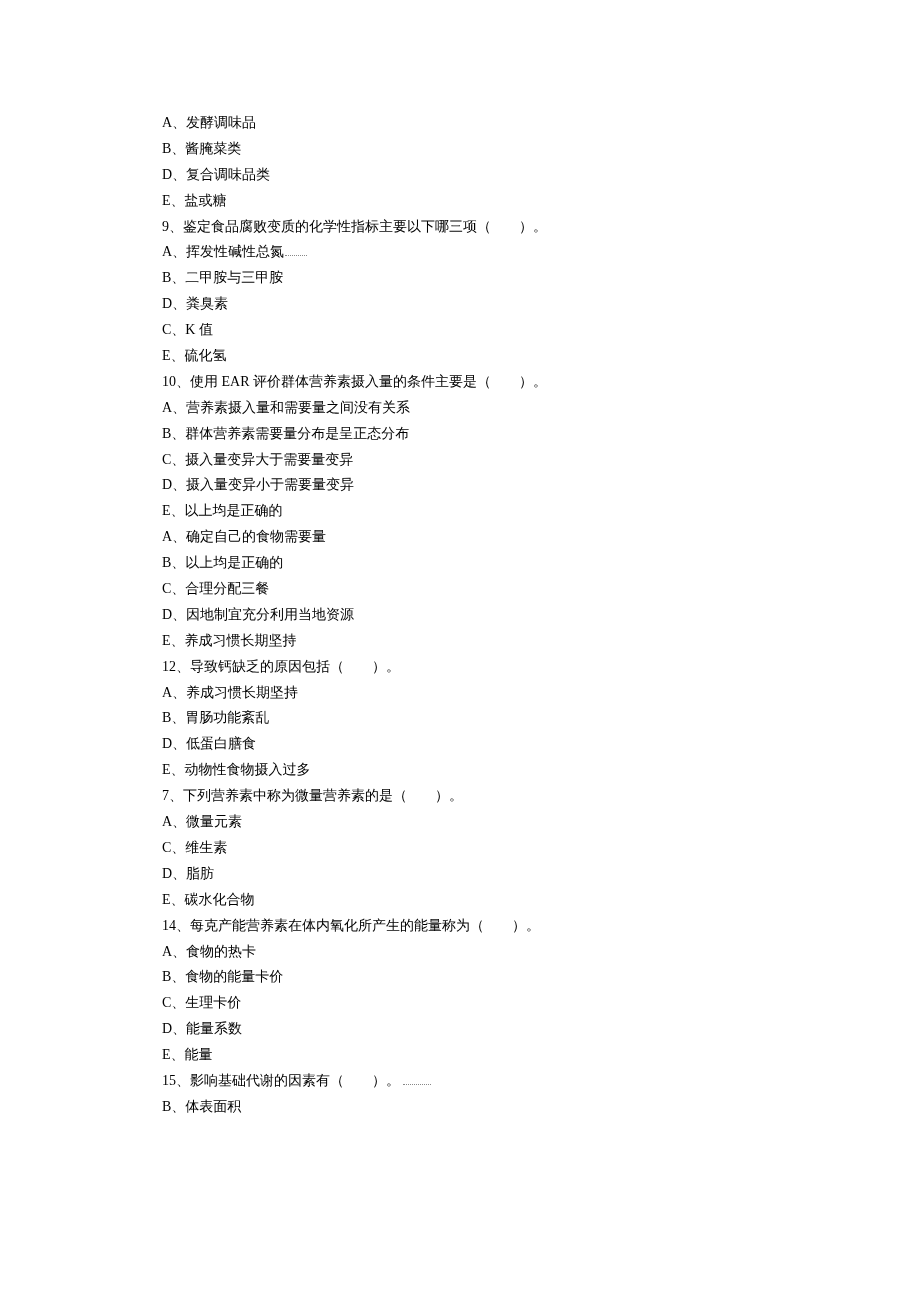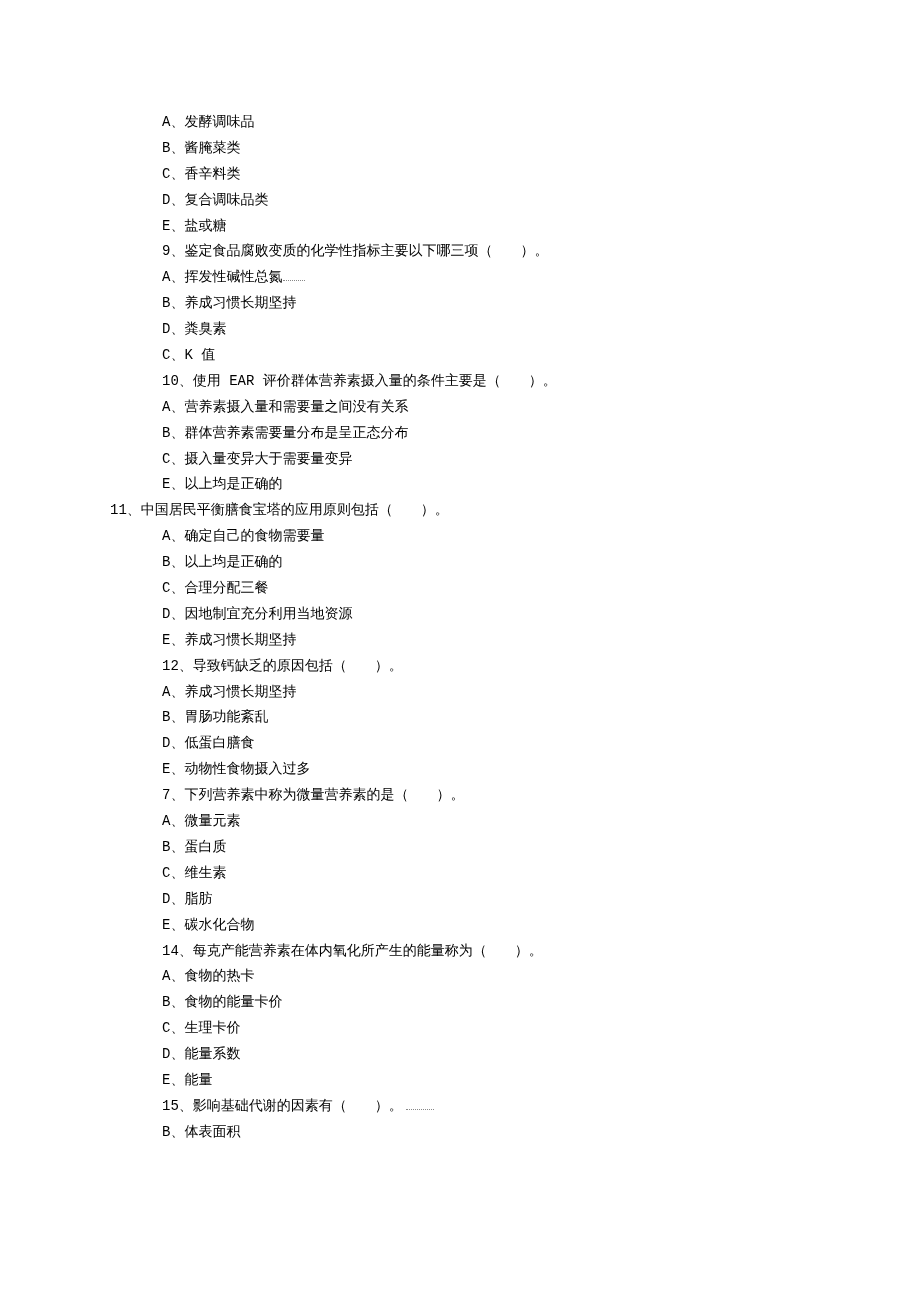--- a/index.html
+++ b/index.html
@@ -7,21 +7,21 @@
       width: 920px;
       height: 1302px;
       background: #fff;
       font-family: "SimSun", "宋体", serif;
       font-size: 14px;
       color: #000;
       line-height: 1.85;
       padding: 110px 0 0 0;
       position: relative;
     }
-    .content { padding-left: 162px; font-family: Liberation Mono, monospace; }
+    .content { padding-left: 162px; }
     .outdent-line { margin-left: -52px; }
     .dots {
       display: inline-block;
       width: 22px;
       height: 1px;
       border-bottom: 1px dotted #888;
       vertical-align: baseline;
       margin-left: 1px;
     }
     .dots-short {
@@ -32,47 +32,46 @@
       vertical-align: baseline;
       margin-left: 3px;
     }
   </style>
 </head>
 <body>
 
 <div class="content">
   <div>A、发酵调味品</div>
   <div>B、酱腌菜类</div>
-  <div>C、香辛料类</div>
   <div>D、复合调味品类</div>
   <div>E、盐或糖</div>
   <div>9、鉴定食品腐败变质的化学性指标主要以下哪三项（　　）。</div>
   <div><span>A、挥发性碱性总氮</span><span class="dots"></span></div>
-  <div>B、养成习惯长期坚持</div>
+  <div>B、二甲胺与三甲胺</div>
   <div>D、粪臭素</div>
   <div>C、K 值</div>
+  <div>E、硫化氢</div>
   <div>10、使用 EAR 评价群体营养素摄入量的条件主要是（　　）。</div>
   <div>A、营养素摄入量和需要量之间没有关系</div>
   <div>B、群体营养素需要量分布是呈正态分布</div>
   <div>C、摄入量变异大于需要量变异</div>
+  <div>D、摄入量变异小于需要量变异</div>
   <div>E、以上均是正确的</div>
-  <div class="outdent-line">11、中国居民平衡膳食宝塔的应用原则包括（　　）。</div>
   <div>A、确定自己的食物需要量</div>
   <div>B、以上均是正确的</div>
   <div>C、合理分配三餐</div>
   <div>D、因地制宜充分利用当地资源</div>
   <div>E、养成习惯长期坚持</div>
   <div>12、导致钙缺乏的原因包括（　　）。</div>
   <div>A、养成习惯长期坚持</div>
   <div>B、胃肠功能紊乱</div>
   <div>D、低蛋白膳食</div>
   <div>E、动物性食物摄入过多</div>
   <div>7、下列营养素中称为微量营养素的是（　　）。</div>
   <div>A、微量元素</div>
-  <div>B、蛋白质</div>
   <div>C、维生素</div>
   <div>D、脂肪</div>
   <div>E、碳水化合物</div>
   <div>14、每克产能营养素在体内氧化所产生的能量称为（　　）。</div>
   <div>A、食物的热卡</div>
   <div>B、食物的能量卡价</div>
   <div>C、生理卡价</div>
   <div>D、能量系数</div>
   <div>E、能量</div>
   <div><span>15、影响基础代谢的因素有（　　）。</span><span class="dots-short"></span></div>

